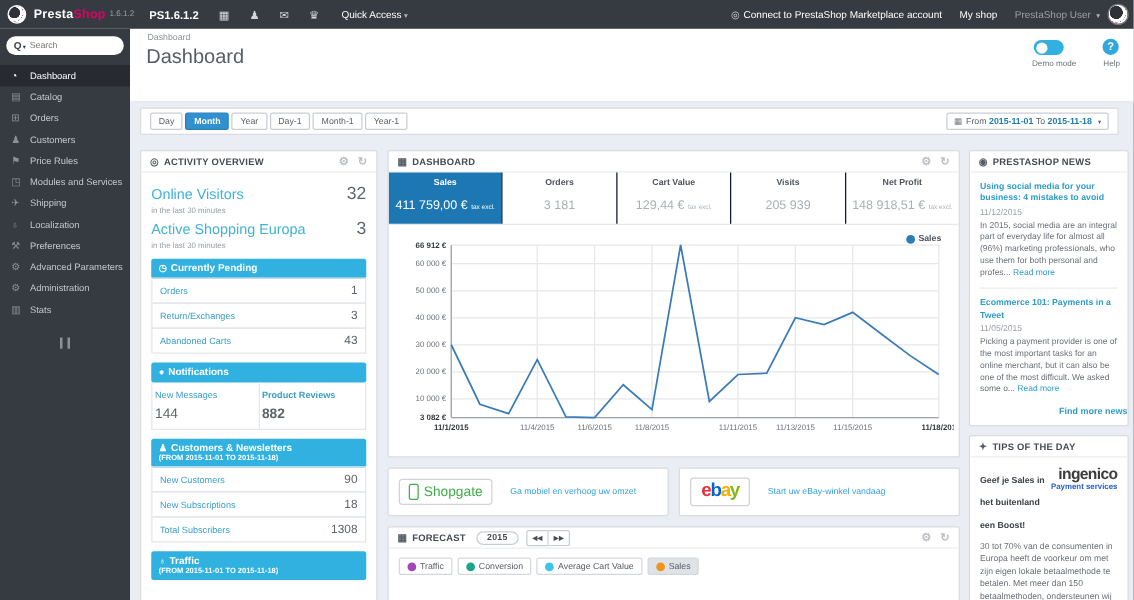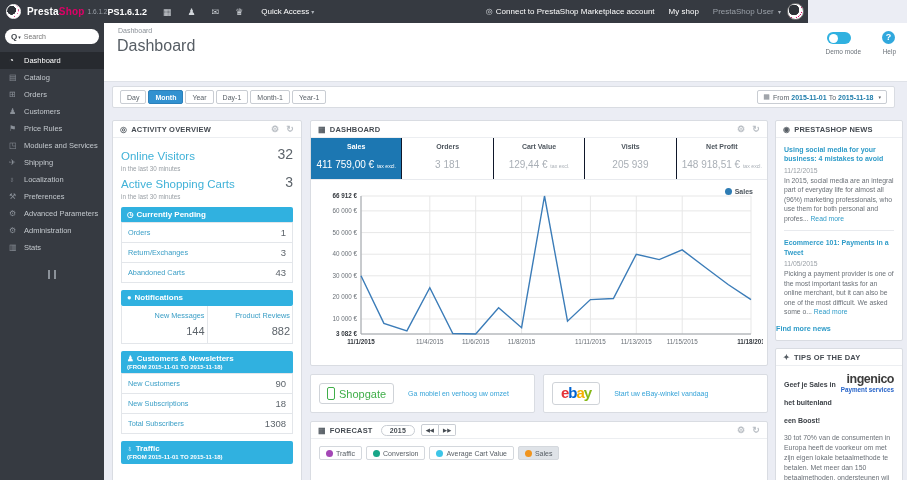--- a/index.html
+++ b/index.html
@@ -1,25 +1,25 @@
 <!DOCTYPE html>
 <html><head>
 <meta charset="utf-8">
 <style>
   * { margin:0; padding:0; box-sizing:border-box; }
   body { font-family:"Liberation Sans", sans-serif; background:#555; }
   .stage { position:relative; width:907px; height:480px; overflow:hidden; background:#ebedf4; }
 
   
-  .topbar { position:absolute; left:0; top:0; width:808px; height:23px; background:#363a41; color:#fff; display:flex; align-items:center; z-index:9; }
+  .topbar { position:absolute; left:0; top:0; width:907px; height:23px; background:#363a41; color:#fff; display:flex; align-items:center; z-index:9; }
   .logo-circle { width:15px; height:15px; border-radius:50%; margin-left:6px; background:radial-gradient(circle at 35% 40%, #2e3238 38%, #fff 40%, #fff 58%, #df0067 60%, #fff 62%); border:1px solid #fff; }
   .brand { font-size:10px; font-weight:bold; margin-left:6px; letter-spacing:.2px; }
   .brand .shop { color:#df0067; }
   .version { font-size:6.5px; color:#9aa0a8; margin-left:3px; }
-  .shopname { font-size:9px; font-weight:bold; }
+  .shopname { font-size:9px; font-weight:bold; margin-left:12px; }
   .tb-ico { font-size:9px; color:#d2d6db; margin-left:16px; cursor:pointer; }
   .quick { font-size:8px; margin-left:18px; color:#fff; cursor:pointer; }
   .caret { font-size:6px; color:#aeb3ba; margin-left:2px; }
   .tb-right { margin-left:auto; display:flex; align-items:center; }
   .market { font-size:8px; color:#fff; cursor:pointer; }
   .market .ico { font-size:8px; margin-right:3px; color:#d2d6db; }
   .myshop { font-size:8px; color:#fff; margin:0 14px; cursor:pointer; }
   .userlbl { font-size:8px; color:#9aa0a8; cursor:pointer; }
   .avatar { width:17px; height:17px; border-radius:50%; background:radial-gradient(circle at 40% 40%, #2e3238 40%, #fff 42%, #fff 60%, #df0067 62%, #fff 64%); margin:0 4px 0 6px; border:1px solid #777; }
 
@@ -69,22 +69,22 @@
   .metric .sub { font-size:6.3px; color:#9aa0a6; margin-top:1px; }
   .metric .val { font-size:14px; color:#5d646b; }
   .bluebar { background:#30b1e0; color:#fff; font-size:8px; font-weight:bold; padding:3px 6px 4px 6px; border-radius:2px; margin-top:7px; }
   .bluebar .bico { margin-right:3px; font-size:7.5px; }
   .bluebar .bsub { display:block; font-size:6px; margin-top:1px; }
   .lrow { display:flex; justify-content:space-between; align-items:center; border:1px solid #e3e6ea; margin-top:-1px; padding:4px 6px; }
   .lrow:first-of-type { margin-top:0; }
   .lrow .llab { font-size:7.3px; color:#3a9ec6; cursor:pointer; }
   .lrow .lval { font-size:9.5px; color:#5d646b; }
   .ncols { display:flex; border:1px solid #e3e6ea; border-top:none; }
-  .ncell { flex:1; text-align:right; padding:5px 2px 6px 2px; }
-  .ncell + .ncell { border-left:1px solid #e3e6ea; }
+  .ncell { flex:1; text-align:left; padding:5px 2px 6px 2px; }
+  .ncell + .ncell { border-left:1px solid #e3e6ea;font-weight:bold; }
   .ncell .nlab { font-size:7.3px; color:#3a9ec6; cursor:pointer; }
   .ncell .nval { font-size:11px; color:#5d646b; margin-top:5px; }
 
   
   .dashpanel { left:310px; top:120px; width:458px; height:246px; }
   .kpis { display:flex; height:42px; border-bottom:1px solid #e8eaee; }
   .kpi { flex:1; text-align:center; padding-top:5px; border-left:1px solid #0f172a; cursor:pointer; }
   .kpi:first-child { border-left:none; }
   .kpi .klab { font-size:7px; color:#4e565e; font-weight:bold; }
   .kpi .kval { font-size:10px; color:#a9afb6; margin-top:9px; }
@@ -128,21 +128,21 @@
   .fdot.acv { background:#3dc5e8; } .fdot.sales { background:#f0941e; }
 
   
   .news { left:775px; top:120px; width:128px; height:221px; }
   .news-body { padding:7px 8px; }
   .atitle { font-size:7px; font-weight:bold; color:#2f9cc9; line-height:1.35; cursor:pointer; }
   .adate { font-size:6.8px; color:#9aa0a6; margin:3px 0 2px 0; }
   .atext { font-size:6.8px; color:#6a7077; line-height:1.4; }
   .rmore { color:#2f9cc9; cursor:pointer; }
   .adiv { border-top:1px solid #e8eaee; margin:7px 0; }
-  .findmore { position:absolute; bottom:7px; left:0; width:100%; text-align:left; font-size:7.2px; font-weight:bold; color:#2f9cc9; cursor:pointer; }
+  .findmore { position:absolute; bottom:7px; left:0; width:100%; text-align:right; font-size:7.2px; font-weight:bold; color:#2f9cc9; cursor:pointer; }
 
   
   .tips { left:775px; top:348px; width:128px; height:150px; }
   .tips-body { padding:7px 8px; }
   .ing-logo { float:right; text-align:right; margin-left:5px; cursor:pointer; }
   .ing-main { font-size:12.5px; font-weight:bold; color:#3c3c3c; letter-spacing:-.5px; line-height:1; }
   .ing-sub { font-size:6.3px; font-weight:bold; color:#2563c9; line-height:1.15; }
   .tips-head { font-size:7px; font-weight:bold; color:#3c4147; line-height:1.5; }
   .tips-text { font-size:6.9px; color:#6a7077; line-height:1.45; margin-top:6px; clear:none; }
 </style>
@@ -263,21 +263,21 @@
           <span>↻</span>
         </span>
     </div>
     <div class="act-body">
       <div class="metric">
         <span><span class="lab">Online Visitors</span>
         <div class="sub">in the last 30 minutes</div></span>
         <span class="val">32</span>
       </div>
       <div class="metric">
-        <span><span class="lab">Active Shopping Carts</span>
+        <span><span class="lab">Active Shopping Europa</span>
         <div class="sub">in the last 30 minutes</div></span>
         <span class="val">3</span>
       </div>
 
       <div class="bluebar"><span class="bico">◷</span><span>Currently Pending</span></div>
       <div class="lrow">
           <span class="llab">Orders</span>
           <span class="lval">1</span>
         </div>
       <div class="lrow">

